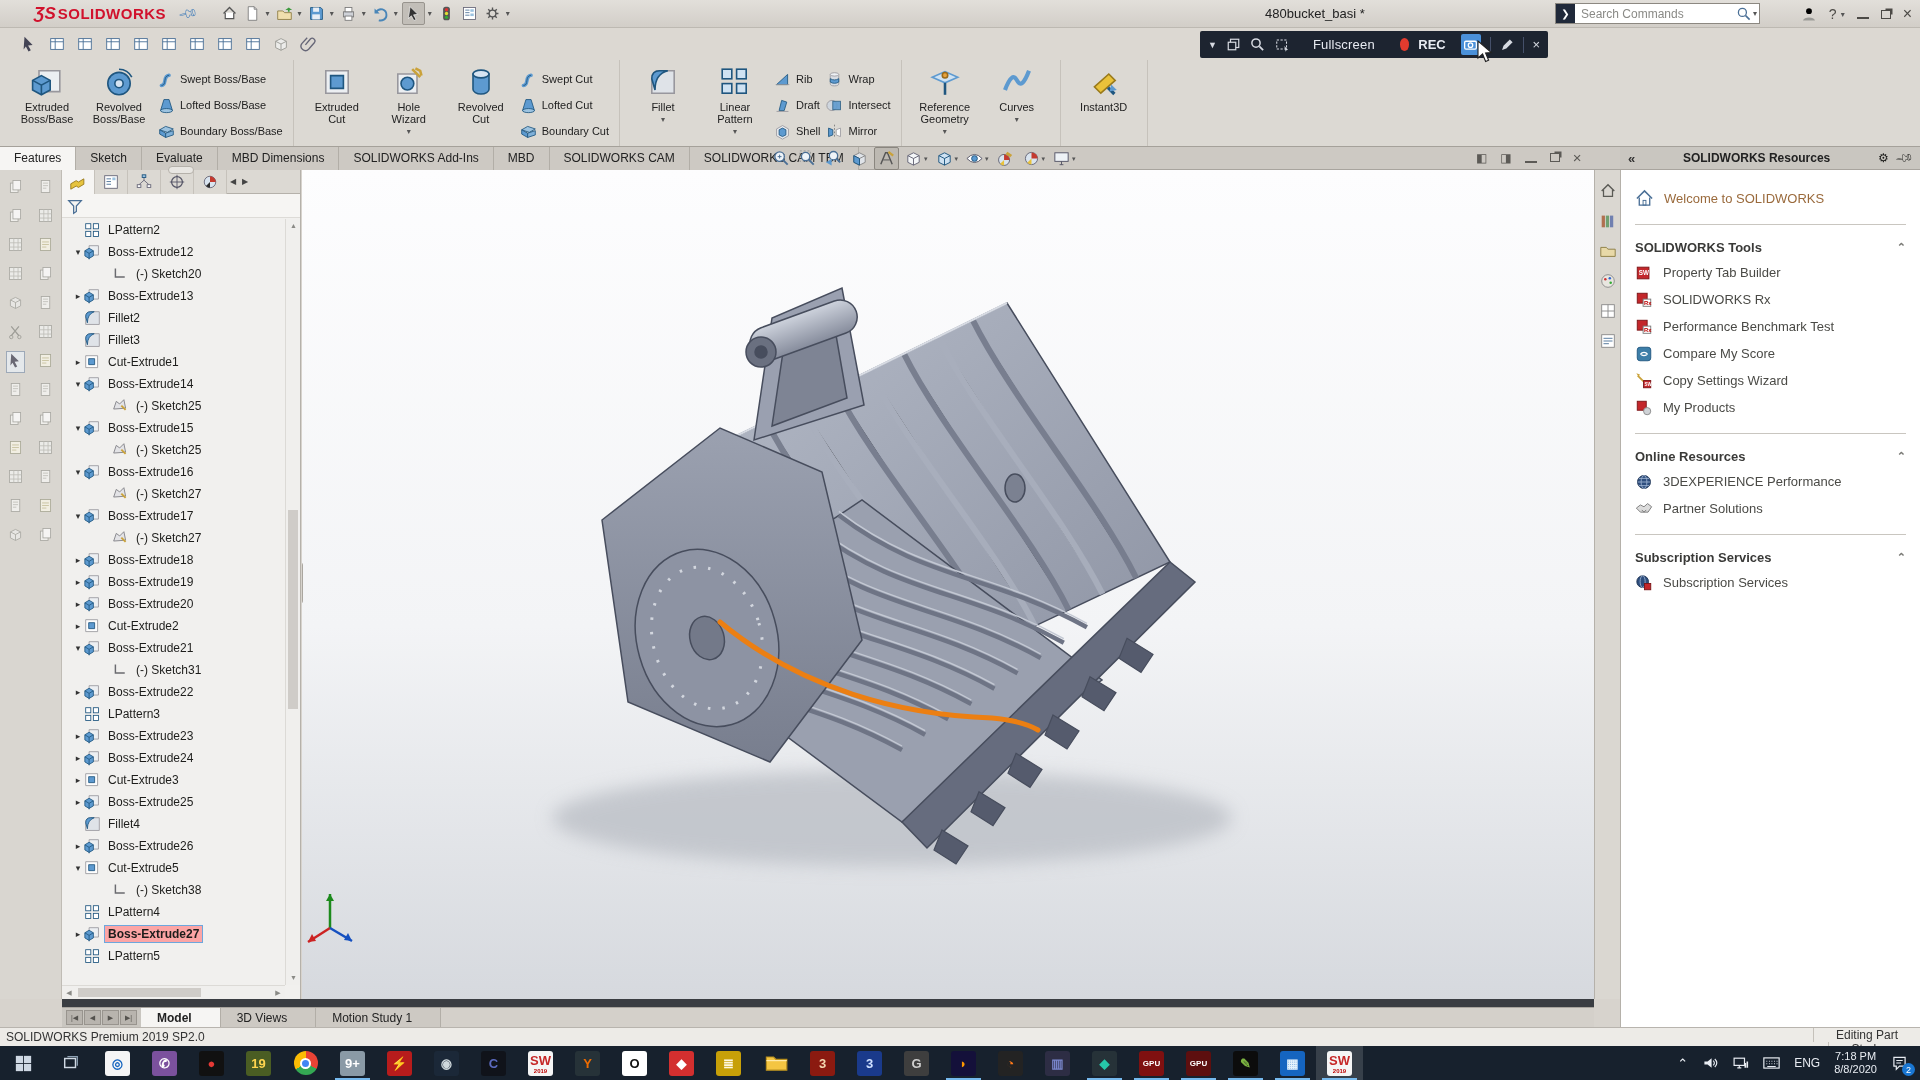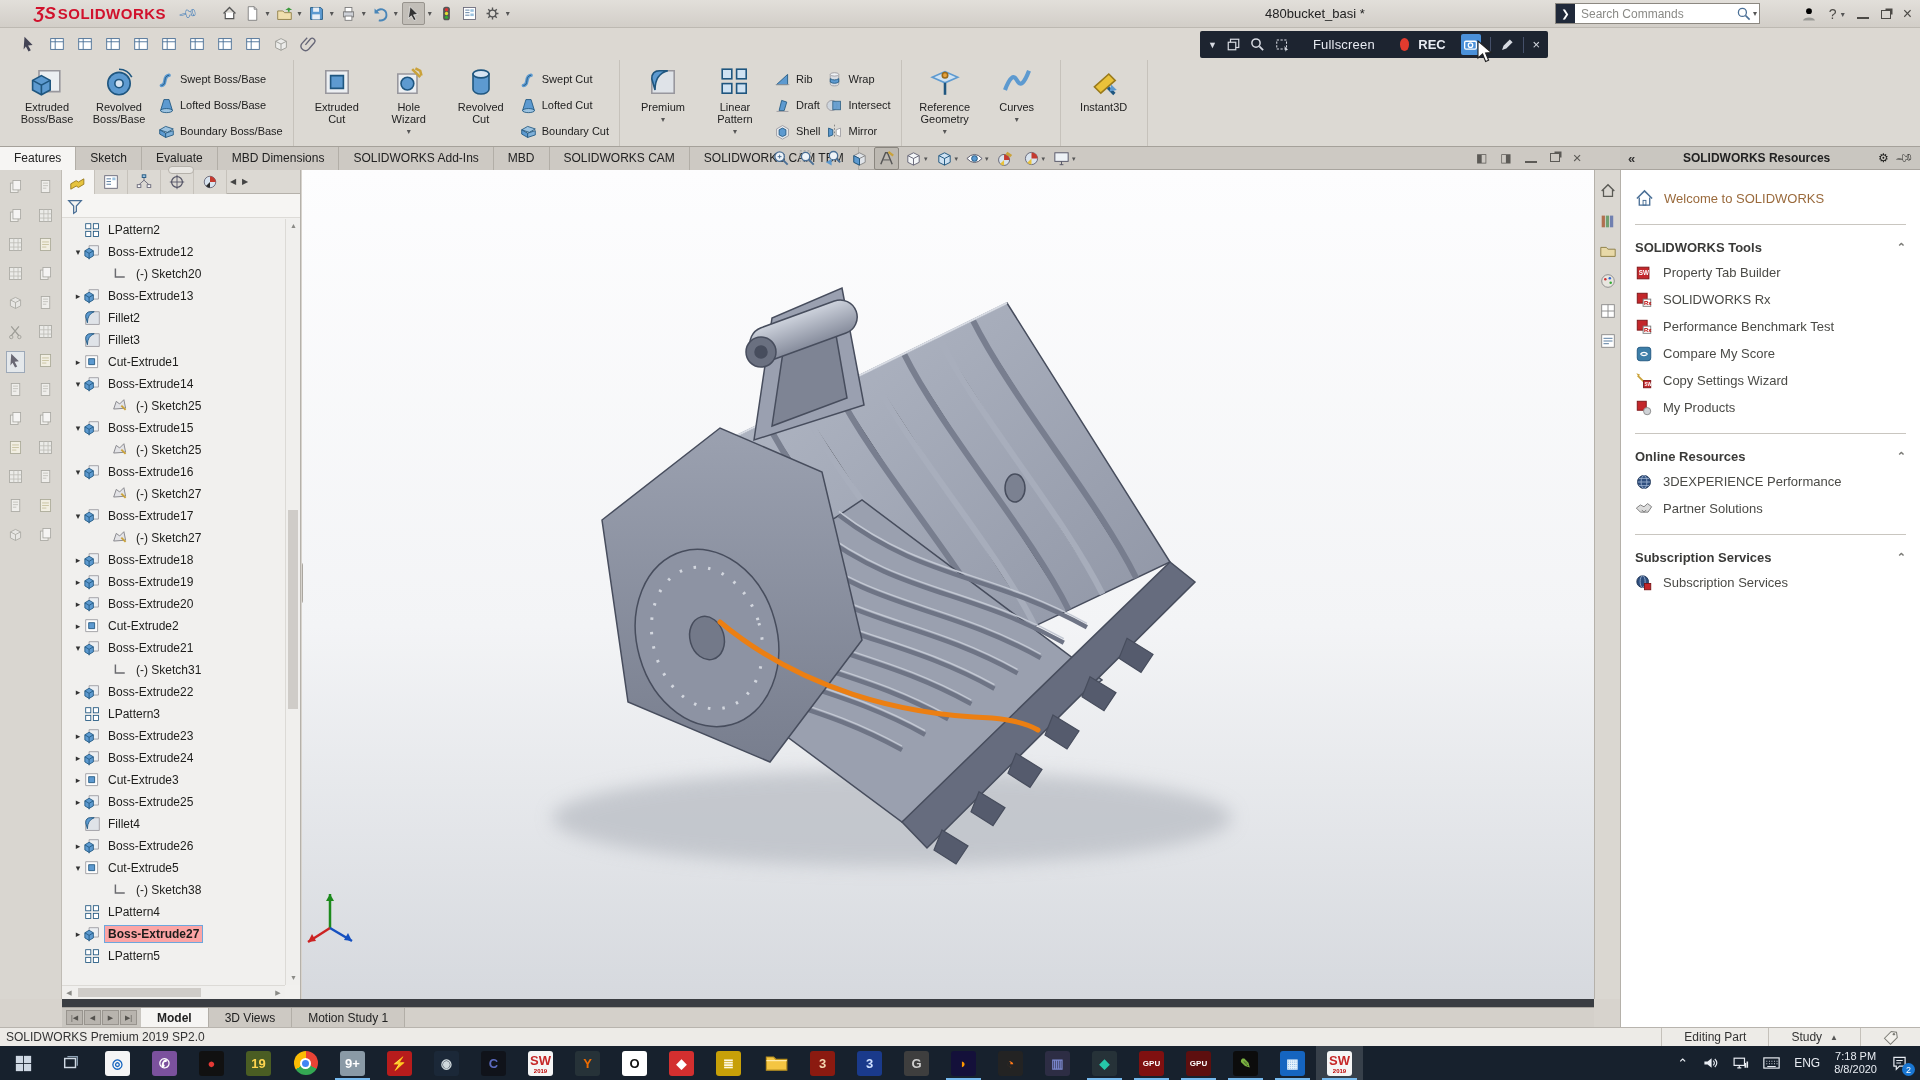--- a/index.html
+++ b/index.html
@@ -97,25 +97,25 @@
   .tp-div{height:1px;background:#c9c6c0;margin:12px 0 10px 0;}
   .tp-sec-title{display:flex;align-items:center;font-weight:bold;font-size:13px;color:#3a3a38;height:24px;}
   .tp-sec-title .sp{flex:1;}
   .tp-sec-title .ch{color:#7a7a76;font-size:11px;}
   .tp-item{display:flex;align-items:center;gap:10px;height:27px;font-size:13px;color:#4a4a46;}
   
   #darkstrip{position:absolute;left:62px;top:999px;width:1532px;height:8px;background:#3a3d42;}
   #doctabs{position:absolute;left:62px;top:1007px;width:1532px;height:20px;background:#d4d0ca;border-top:1px solid #a8a49e;display:flex;align-items:stretch;}
   .nav-btns{display:flex;align-items:center;gap:1px;padding:0 4px;background:#c9c6c0;}
   .nav-btn{width:17px;height:15px;background:#b8b4ae;border:1px solid #98948e;color:#55534f;font-size:7px;display:flex;align-items:center;justify-content:center;}
-  .doctab{padding:3px 16px 0 16px;font-size:12px;color:#222;border-right:1px solid #b2aea7;background:#cdc9c3;}
+  .doctab{padding:3px 28px 0 16px;font-size:12px;color:#222;border-right:1px solid #b2aea7;background:#cdc9c3;}
   .doctab.active{background:#f6f5f3;font-weight:bold;}
   #statusbar{position:absolute;left:0;top:1027px;width:1920px;height:19px;background:#edebe7;border-top:1px solid #b8b4ae;display:flex;align-items:center;font-size:12px;color:#333;}
   #status-left{padding-left:6px;}
-  #status-right{margin-left:auto;display:flex;align-items:flex-end;height:19px;}
+  #status-right{margin-left:auto;display:flex;align-items:flex-end;height:19px;flex-direction:column;}
   .st-seg{padding:0 22px;border-left:1px solid #c5c1ba;height:19px;display:flex;align-items:center;gap:8px;}
   .st-caret{font-size:8px;color:#555;}
   
   #taskbarwin{position:absolute;left:0;top:1046px;width:1920px;height:34px;background:#17212d;display:flex;align-items:stretch;}
   .tb-slot{width:47px;display:flex;align-items:center;justify-content:center;position:relative;}
   .tb-slot.running::after{content:"";position:absolute;left:6px;right:6px;bottom:0;height:2px;background:#76b9ed;}
   .tb-slot.active{background:rgba(255,255,255,.14);}
   .tb-tile{width:25px;height:25px;border-radius:3px;display:flex;flex-direction:column;align-items:center;justify-content:center;font-weight:bold;overflow:hidden;}
   .tb-tile .sub{font-size:6px;line-height:6px;font-weight:bold;color:#b00;}
   #tray{margin-left:auto;display:flex;align-items:center;gap:14px;padding-right:12px;color:#e8ecf2;}
@@ -508,21 +508,21 @@
         </div>
       </div>
       <div class="rib-group">
         <div class="rib-big">
           <span style="display: inline-flex;">
             <svg width="32" height="32" viewBox="0 0 20 20">
               <path d="M3 17V8q0-5 5-5h9v14z" fill="#dfe3e8" stroke="#98979d"></path>
               <path d="M3 8q0-5 5-5h5q-8 2-8 12z" fill="#5d9ad0" stroke="#1f567f"></path>
             </svg>
           </span>
-          <div class="lbl">Premium</div>
+          <div class="lbl">Fillet</div>
           <div class="caret">▾</div>
         </div>
         <div class="rib-big">
           <span style="display: inline-flex;">
             <svg width="32" height="32" viewBox="0 0 20 20">
               <g fill="#cfe2f2" stroke="#1f567f">
                 <rect x="2" y="2" width="6" height="6"></rect>
                 <rect x="11" y="2" width="6" height="6"></rect>
                 <rect x="2" y="11" width="6" height="6"></rect>
                 <rect x="11" y="11" width="6" height="6"></rect>

